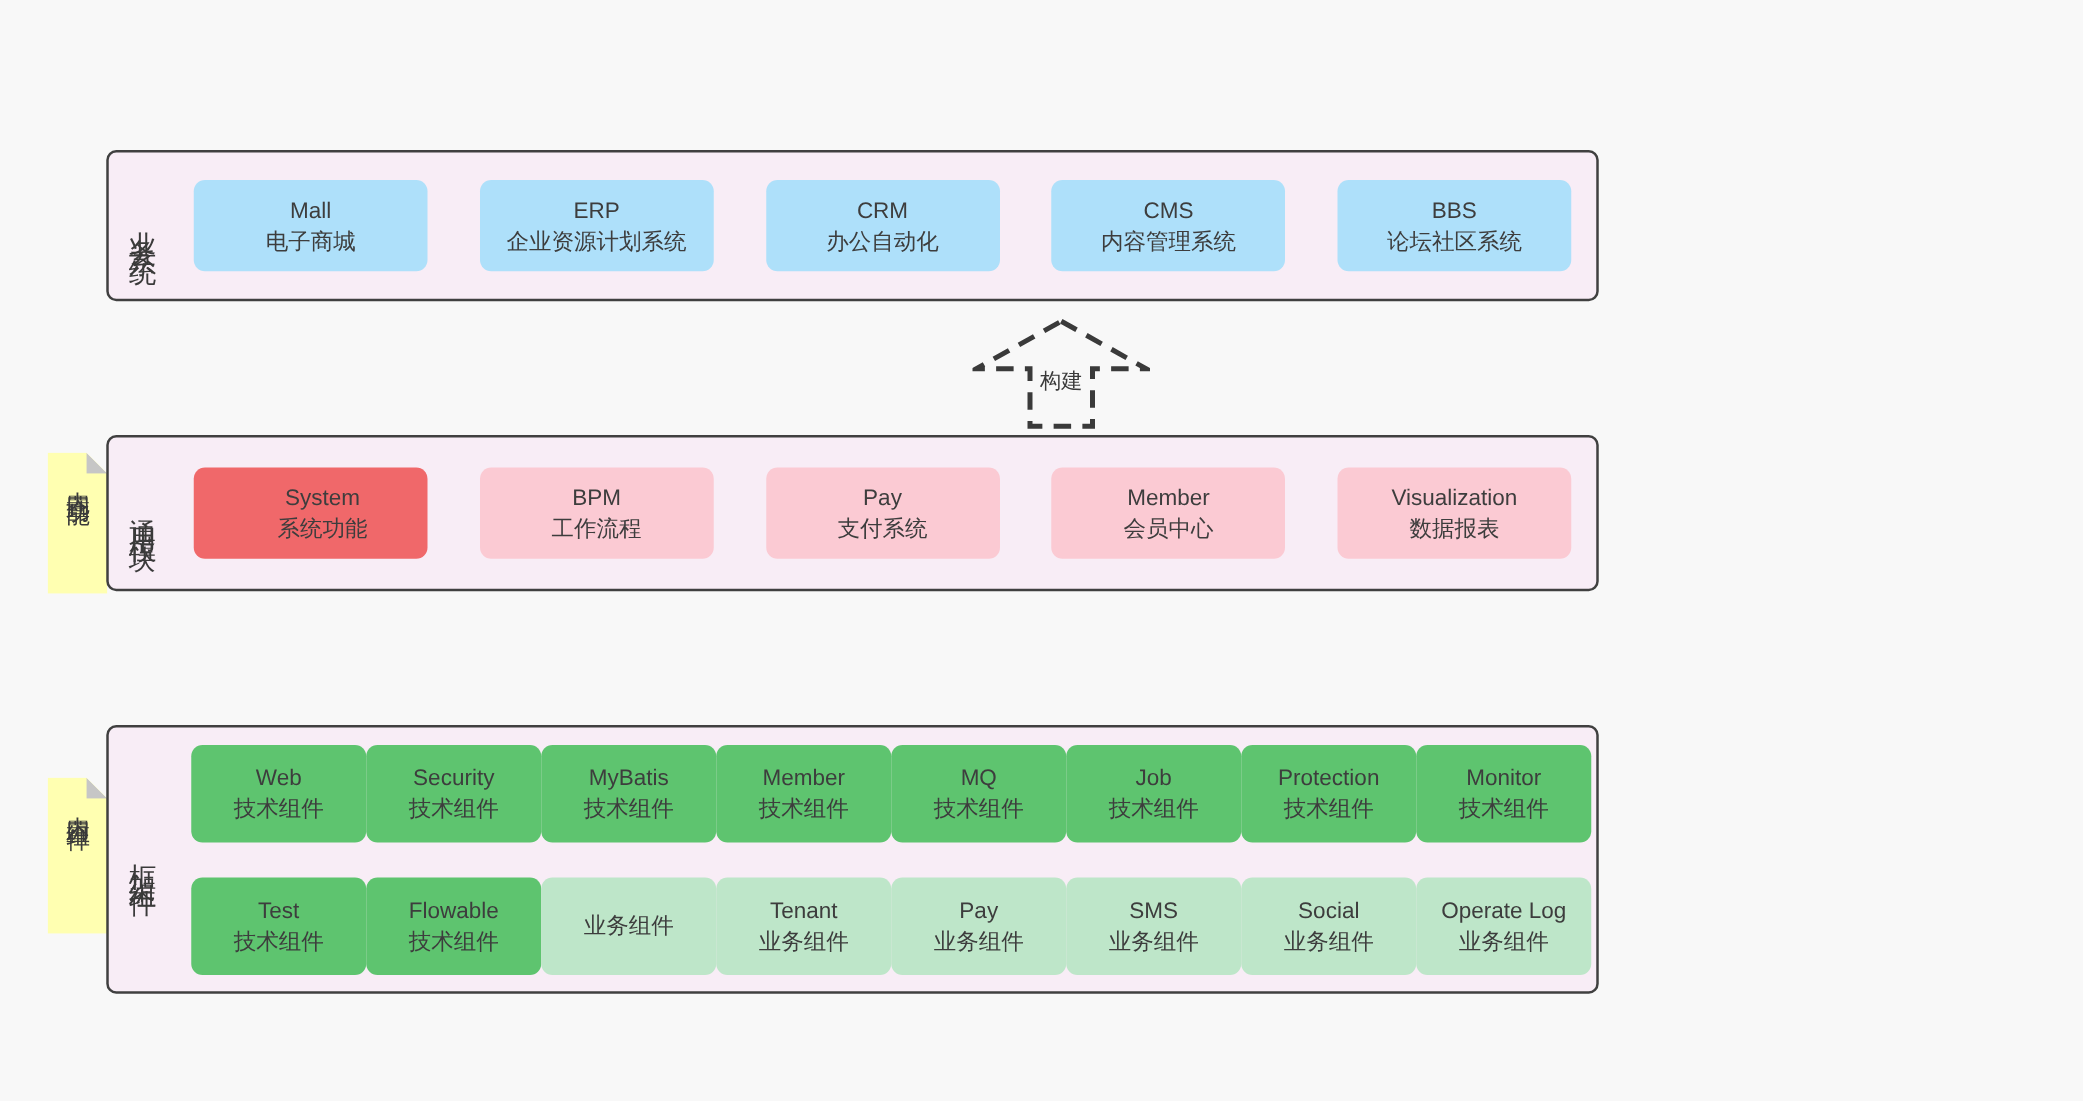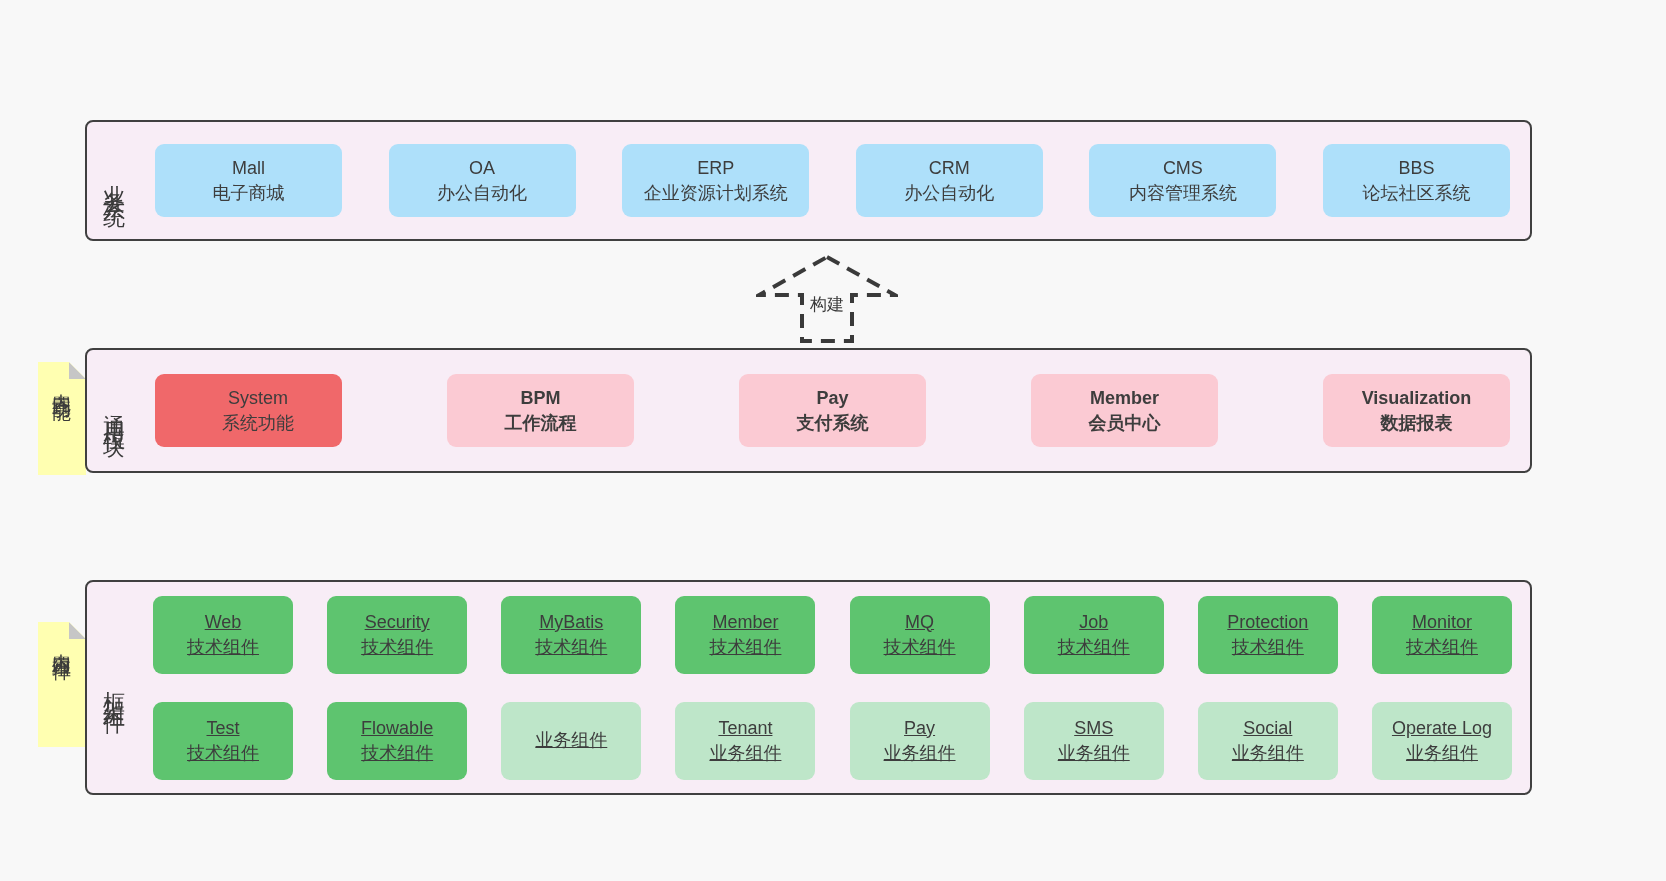--- a/index.html
+++ b/index.html
@@ -11,21 +11,21 @@
     position:relative;
     width:1666px;height:881px;
     background:#f8f8f8;
     overflow:hidden;
     color:#3d3d3d;
   }
   
   .layer{
     position:absolute;
     left:85px;
-    width:1447px;
+    width:1194px;
     background:#f8edf6;
     border:2px solid #404040;
     border-radius:8px;
     box-sizing:border-box;
     display:flex;
   }
   #layer-business{top:120px;height:121px;}
   #layer-modules{top:348px;height:125px;}
   #layer-components{top:580px;height:215px;}
   .layer-label{
@@ -46,21 +46,20 @@
     justify-content:space-between;
     padding:0 20px 0 30px;
   }
   .grid{
     flex:1;
     display:flex;
     flex-direction:column;
     justify-content:center;
     gap:28px;
     padding:0 18px 0 28px;
-    text-decoration:underline;
   }
   .grid .row{
     display:flex;
     justify-content:space-between;
   }
   
   .box{
     border-radius:9px;
     display:flex;
     flex-direction:column;
@@ -70,29 +69,29 @@
     font-size:18px;
     line-height:1.38;
     color:#3d3d3d;
     box-sizing:border-box;
     padding:2px 5px;
   }
   .wide{width:187px;height:73px;}
   .small{width:140px;height:78px;}
   .blue{background:#aee0fa;}
   .red{background:#f0686a;padding-left:24px;}
-  .pink{background:#fbcad3;font-weight:bold;}
+  .pink{background:#fbcad3;}
   .green{background:#5ec46f;}
   .lightgreen{background:#bee6c9;}
   
   .arrow{
     position:absolute;
     width:142px;height:90px;
   }
-  #arrow-build{left:756px;top:254px;}
+  #arrow-build{left:778px;top:254px;}
   #arrow-implement{left:770px;top:487px;}
   .arrow svg{display:block;width:142px;height:90px;}
   .arrow-label{
     position:absolute;
     left:50%;top:38px;
     transform:translateX(-50%);
     background:#f8f8f8;
     font-size:17px;
     padding:1px 3px;
     white-space:nowrap;
@@ -144,24 +143,20 @@
   </div>
 
   <div class="layer" id="layer-business">
     <div class="layer-label">业务系统</div>
     <div class="boxes">
       <div class="box wide blue">
         <div>Mall</div>
         <div>电子商城</div>
       </div>
       <div class="box wide blue">
-        <div>OA</div>
-        <div>办公自动化</div>
-      </div>
-      <div class="box wide blue">
         <div>ERP</div>
         <div>企业资源计划系统</div>
       </div>
       <div class="box wide blue">
         <div>CRM</div>
         <div>办公自动化</div>
       </div>
       <div class="box wide blue">
         <div>CMS</div>
         <div>内容管理系统</div>

